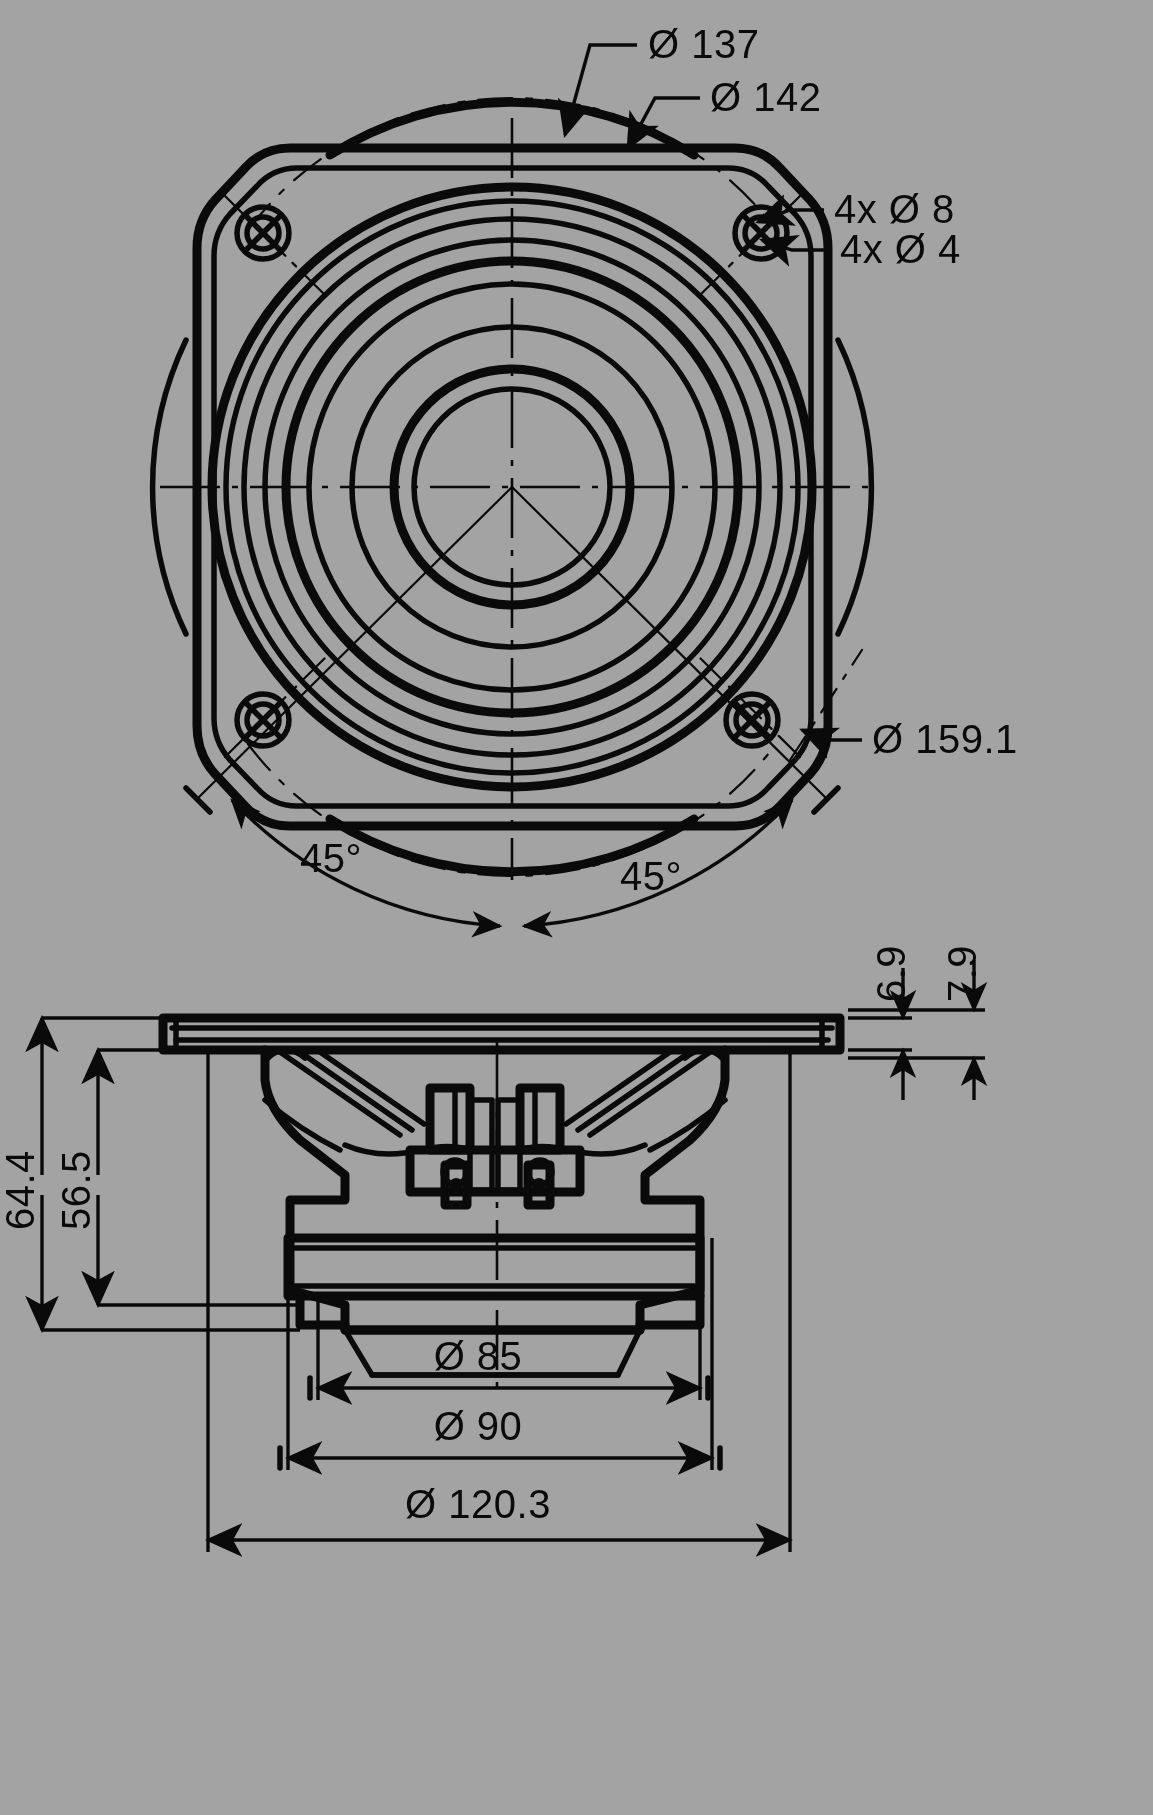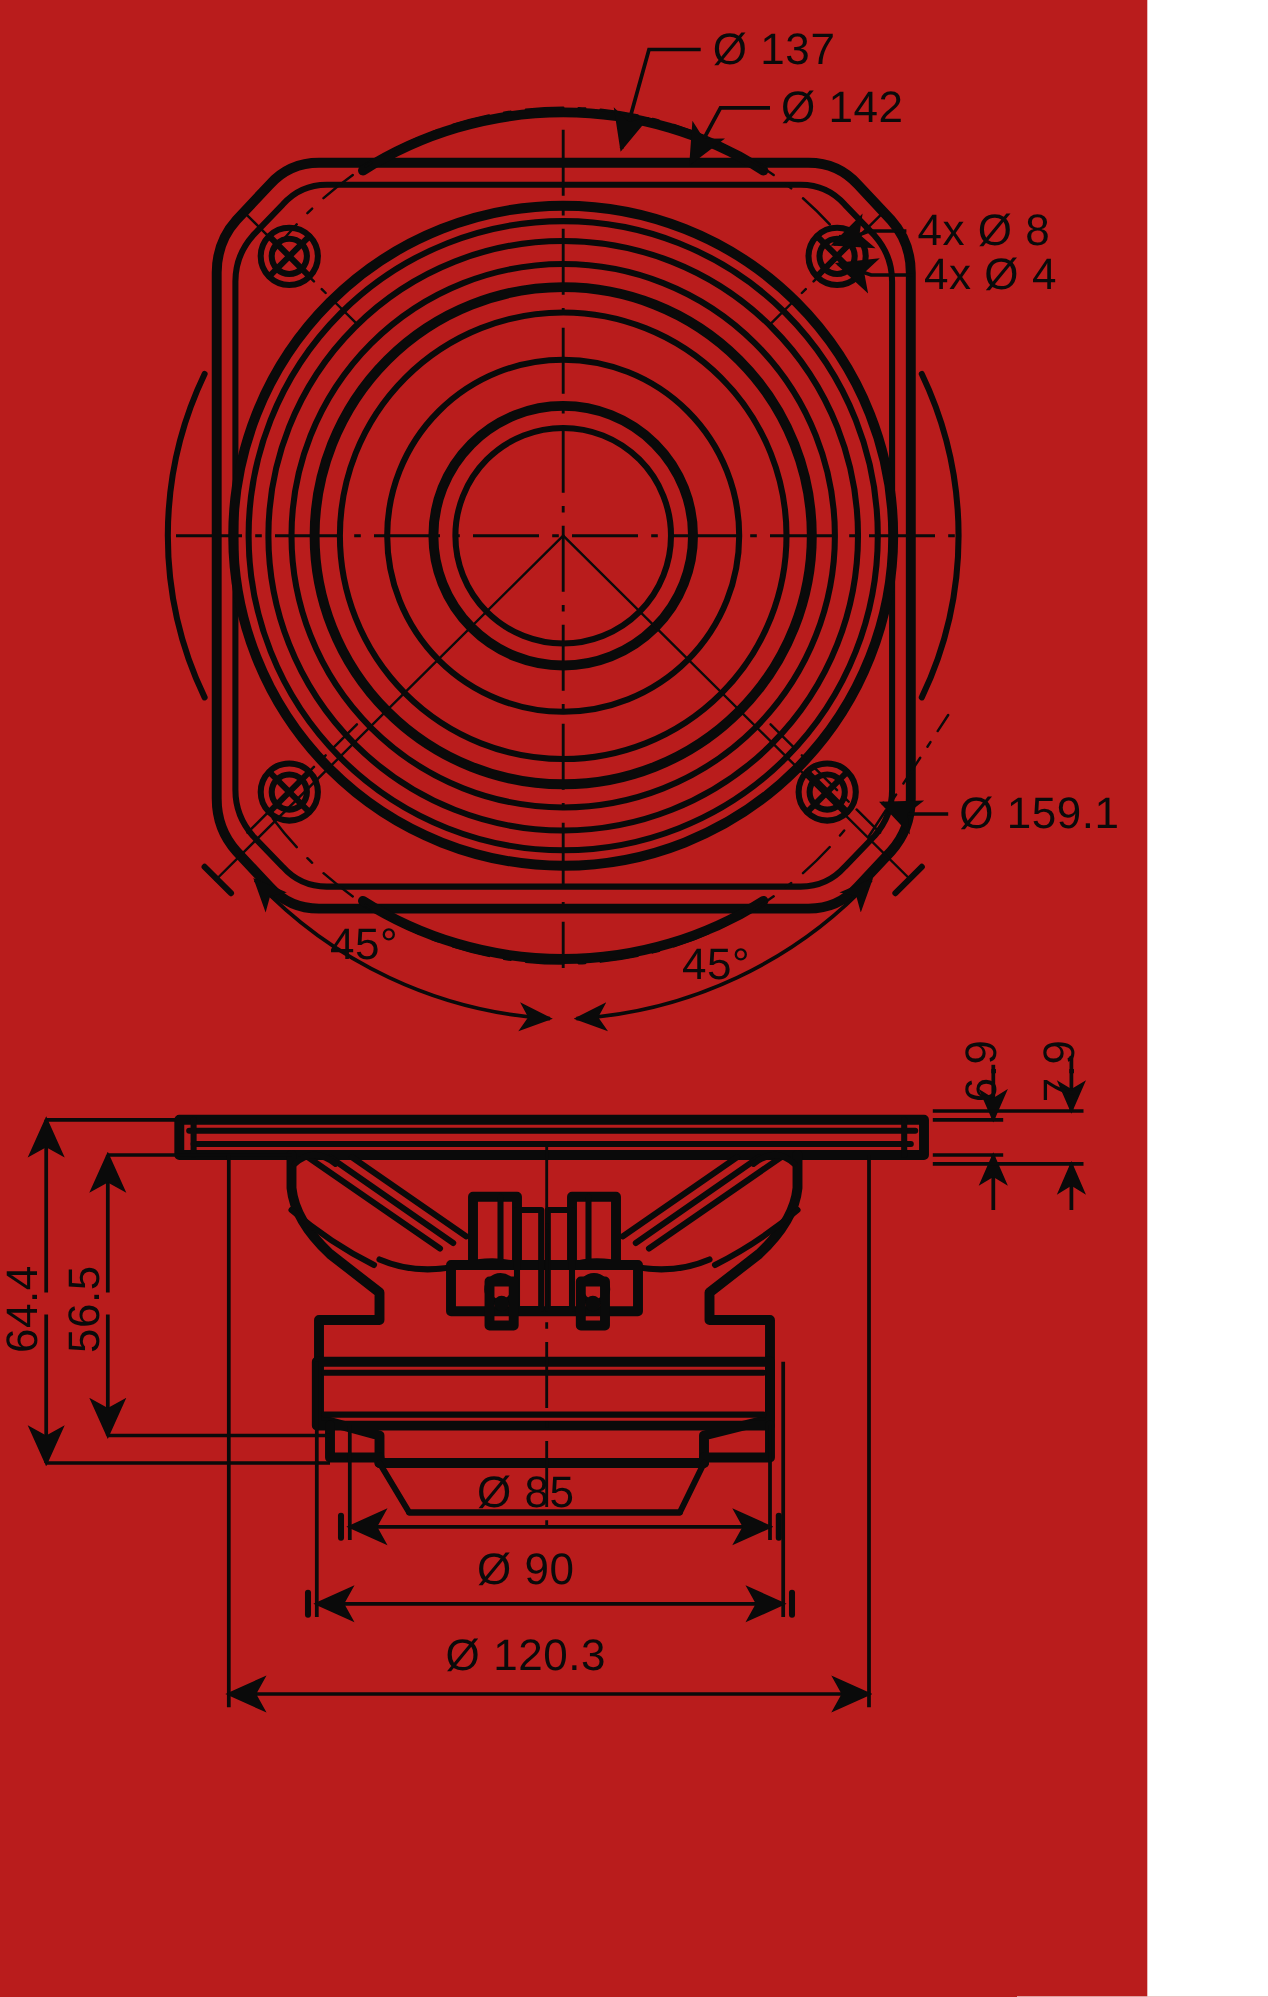--- a/index.html
+++ b/index.html
@@ -5,23 +5,23 @@
   html, body {
     margin: 0;
     padding: 0;
     background: #ffffff;
   }
   body {
     font-family: "Liberation Sans", sans-serif;
   }
   #sheet {
     position: relative;
-    width: 1043px;
+    width: 1153px;
     height: 1815px;
-    background: #b91c1c;
+    background: #a3a3a3;
     overflow: hidden;
   }
   #drawing {
     position: absolute;
     left: 0;
     top: 0;
     width: 1153px;
     height: 1815px;
   }
   .dimtext {

